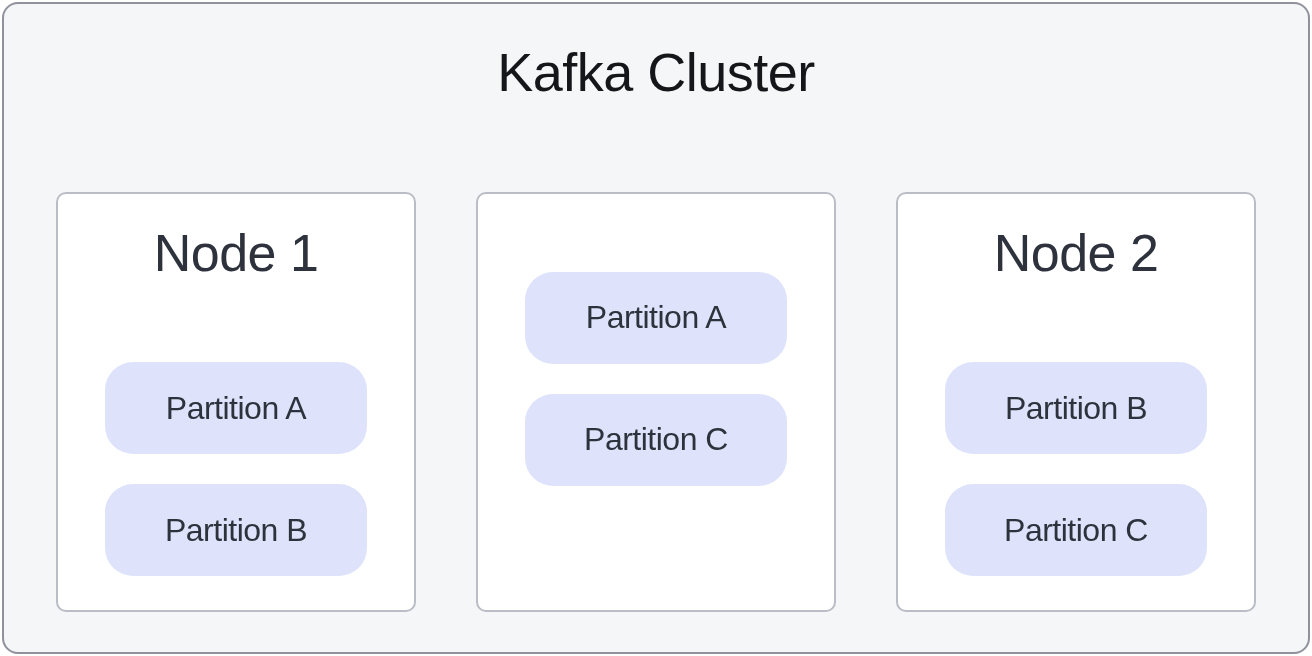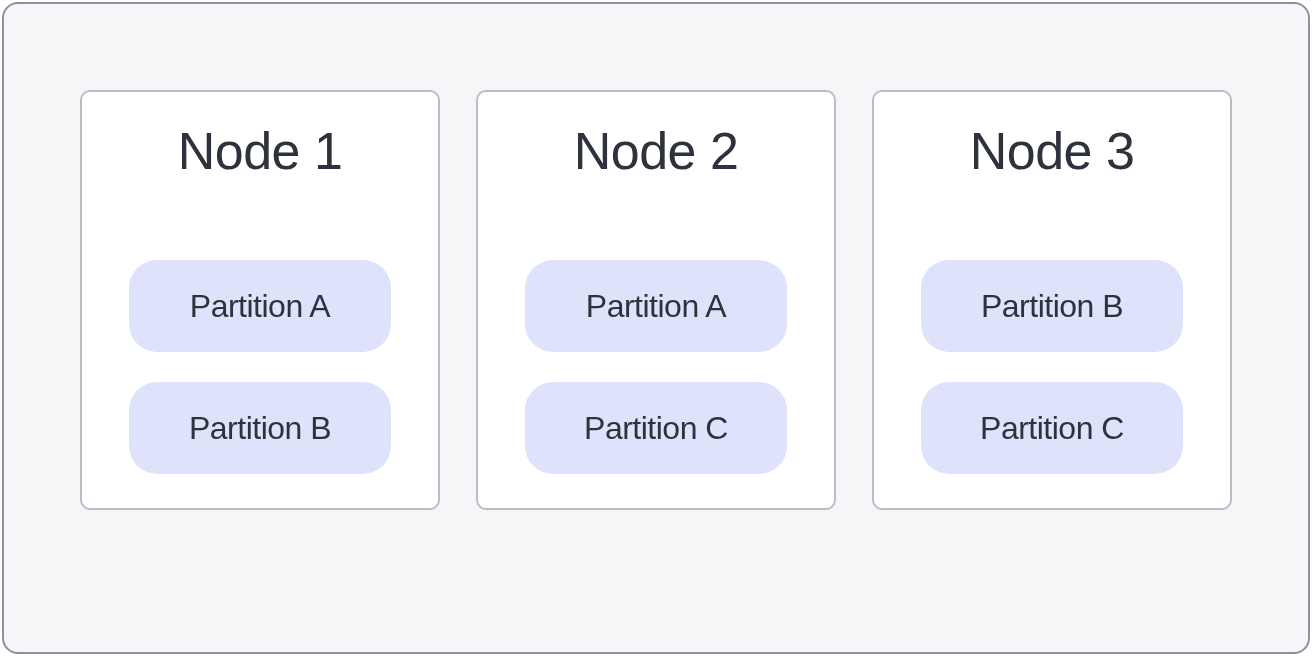--- a/index.html
+++ b/index.html
@@ -33,21 +33,21 @@
     margin-top: 36px;
     font-size: 54px;
     line-height: 1.22;
     letter-spacing: -0.5px;
     color: #15161a;
     text-align: center;
   }
   .nodes {
     display: flex;
     flex-direction: row;
-    gap: 36px;
+    gap: 60px;
     margin-top: 86px;
   }
   .node-card {
     box-sizing: border-box;
     width: 360px;
     height: 420px;
     background: #ffffff;
     border: 2px solid #babdc6;
     border-radius: 10px;
     display: flex;
@@ -82,41 +82,41 @@
     letter-spacing: -0.5px;
     color: #2e323c;
     white-space: nowrap;
   }
 </style>
 </head>
 <body>
 
 <div class="page">
   <div class="cluster">
+    <div class="cluster-title">Kafka Cluster</div>
 
     <div class="nodes">
 
       <div class="node-card">
         <div class="node-title">Node 1</div>
         <div class="partitions">
           <div class="partition-pill">Partition A</div>
           <div class="partition-pill">Partition B</div>
         </div>
       </div>
 
       <div class="node-card">
-        <div class="node-title">Node 2</div>
         <div class="partitions">
           <div class="partition-pill">Partition A</div>
           <div class="partition-pill">Partition C</div>
         </div>
       </div>
 
       <div class="node-card">
-        <div class="node-title">Node 3</div>
+        <div class="node-title">Node 2</div>
         <div class="partitions">
           <div class="partition-pill">Partition B</div>
           <div class="partition-pill">Partition C</div>
         </div>
       </div>
 
     </div>
   </div>
 </div>
 

